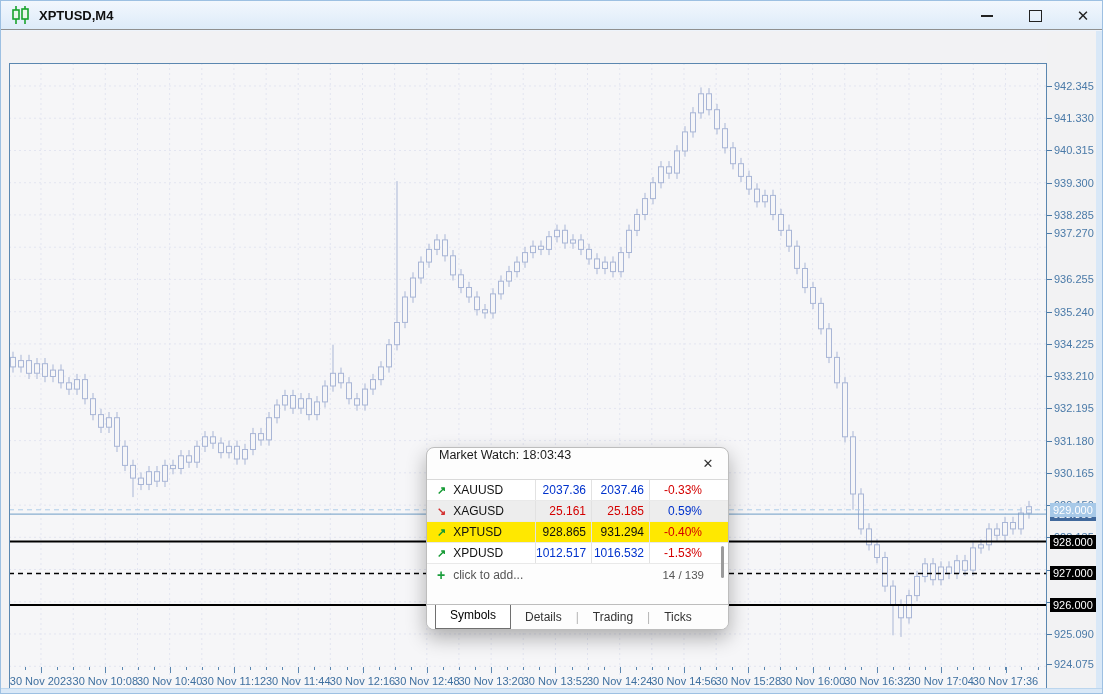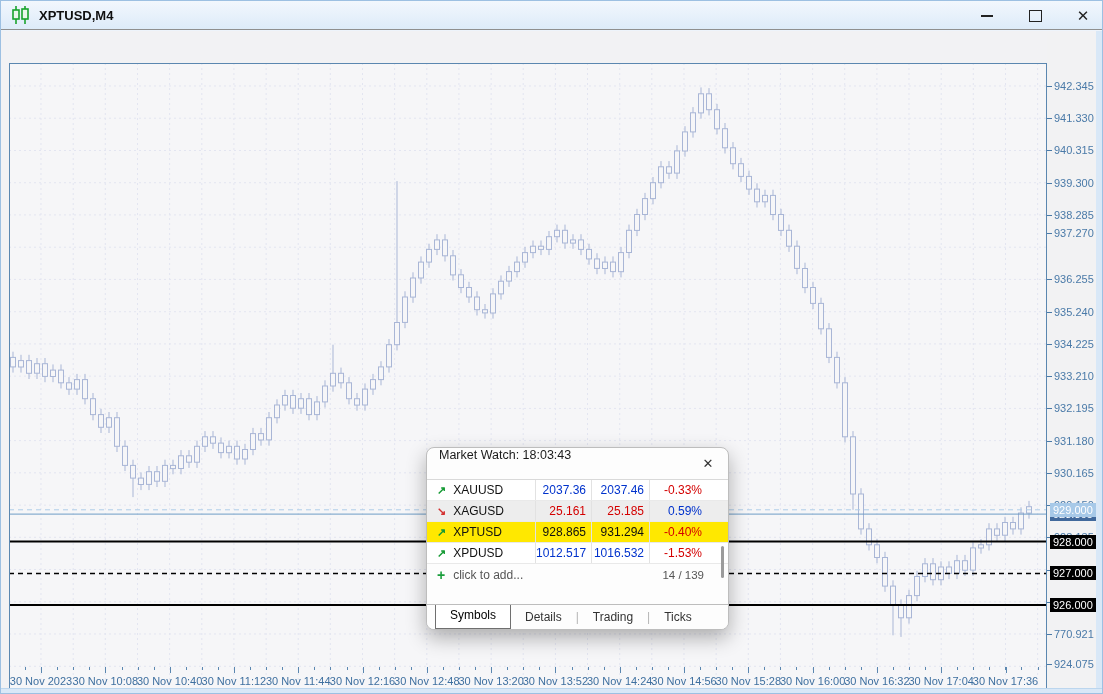--- a/index.html
+++ b/index.html
@@ -476,21 +476,21 @@
         <div class="ptick" style="top: 530px;">
           <span class="dash"></span>
           <span class="ptxt">927.120</span>
         </div>
         <div class="ptick" style="top: 562px;">
           <span class="dash"></span>
           <span class="ptxt">926.105</span>
         </div>
         <div class="ptick" style="top: 594px;">
           <span class="dash"></span>
-          <span class="ptxt">770.921</span>
+          <span class="ptxt">925.090</span>
         </div>
         <div class="ptick" style="top: 624px;">
           <span class="dash"></span>
           <span class="ptxt">924.075</span>
         </div>
         <div class="plabel" style="top: 474px; background: rgb(65, 105, 156); color: rgb(255, 255, 255); z-index: 2;">928.865</div>
         <div class="plabel" style="top: 470px; background: rgb(167, 201, 232); color: rgb(255, 255, 255); z-index: 3;">929.000</div>
         <div class="plabel" style="top: 502px; background: rgb(0, 0, 0); color: rgb(255, 255, 255); z-index: 4;">928.000</div>
         <div class="plabel" style="top: 533px; background: rgb(0, 0, 0); color: rgb(255, 255, 255); z-index: 4;">927.000</div>
         <div class="plabel" style="top: 565px; background: rgb(0, 0, 0); color: rgb(255, 255, 255); z-index: 4;">926.000</div>

